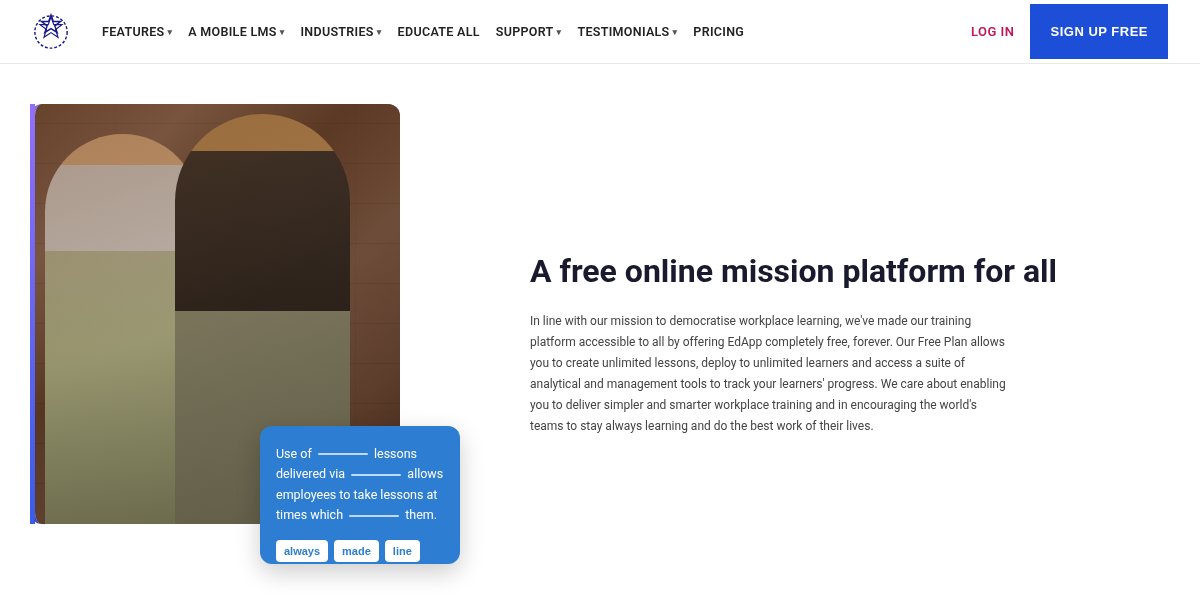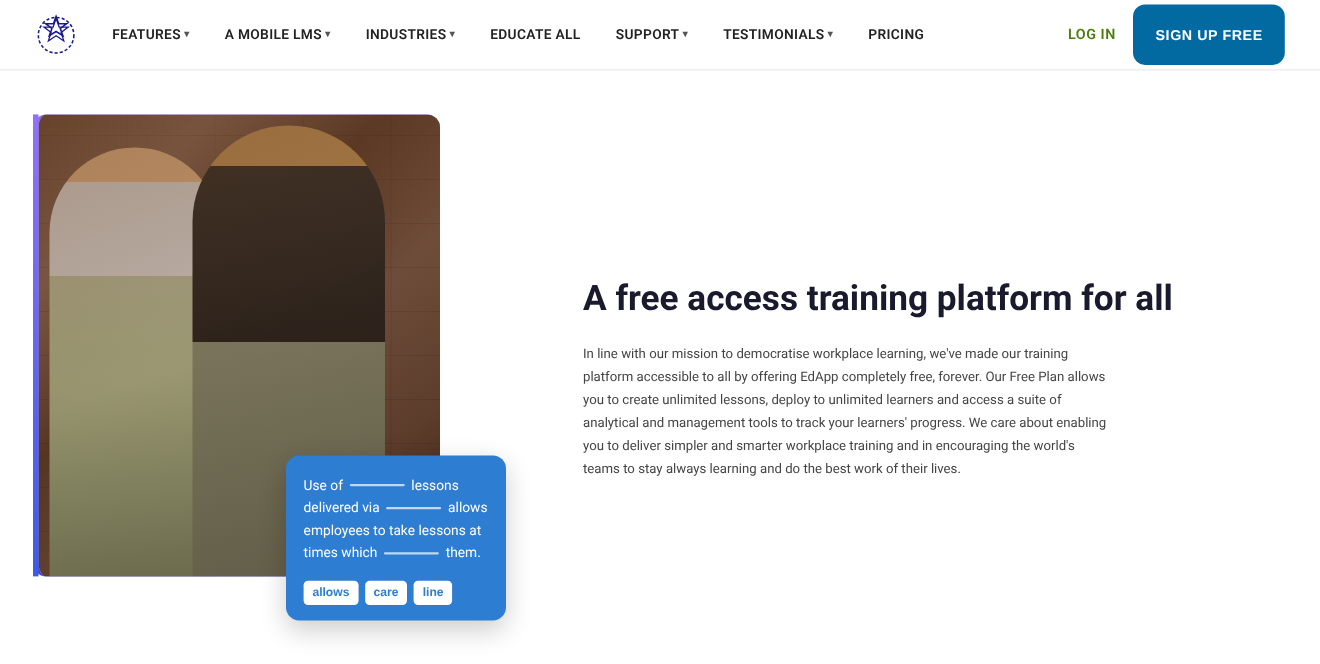--- a/index.html
+++ b/index.html
@@ -16,21 +16,21 @@
     }
     .nav-logo {
       width: 38px;
       height: 38px;
       margin-right: 24px;
       flex-shrink: 0;
     }
     .nav-links {
       display: flex;
       align-items: center;
-      gap: 16px;
+      gap: 0;
       flex: 1;
     }
     .nav-item {
       display: flex;
       align-items: center;
       gap: 3px;
       padding: 6px 8px;
       font-size: 12.5px;
       font-weight: 600;
       color: #222;
@@ -44,30 +44,30 @@
       color: #555;
     }
     .nav-actions {
       display: flex;
       align-items: center;
       gap: 16px;
     }
     .btn-login {
       font-size: 13px;
       font-weight: 600;
-      color: #4d7c0f;
+      color: #be185d;
       cursor: pointer;
       text-transform: uppercase;
       letter-spacing: 0.5px;
     }
     .btn-signup {
-      background: #0369a1;
+      background: #1d4ed8;
       color: #fff;
       border: none;
-      border-radius: 11px;
+      border-radius: 0;
       padding: 20px 20px;
       font-size: 13px;
       font-weight: 700;
       cursor: pointer;
       text-transform: uppercase;
       letter-spacing: 0.5px;
     }
 
     
     .hero {
@@ -117,21 +117,21 @@
     }
 
     
     .quiz-card {
       position: absolute;
       bottom: 20px;
       right: -10px;
       width: 200px;
       background: #2d7dd2;
       border-radius: 12px;
-      padding: 18px 16px 14px;
+      padding: 18px 16px 2px;
       box-shadow: 0 8px 24px rgba(0,0,0,0.2);
       margin-top: 26px;
     }
     .quiz-text {
       color: #fff;
       font-size: 12.5px;
       line-height: 1.65;
       margin-bottom: 14px;
     }
     .quiz-blank {
@@ -242,25 +242,25 @@
       </div>
     </div>
 
     <div class="quiz-card">
       <div class="quiz-text">
         Use of <span class="quiz-blank"></span> lessons
         delivered via <span class="quiz-blank"></span>
         allows employees to take lessons at times which <span class="quiz-blank"></span> them.
       </div>
       <div class="quiz-options">
-        <button class="quiz-option">allows</button>
-        <button class="quiz-option">care</button>
+        <button class="quiz-option">always</button>
+        <button class="quiz-option">made</button>
         <button class="quiz-option">line</button>
       </div>
     </div>
 
   </div>
 
   <div class="hero-right">
-    <h1 class="hero-title">A free access training platform for all</h1>
+    <h1 class="hero-title">A free online mission platform for all</h1>
     <p class="hero-body">In line with our mission to democratise workplace learning, we've made our training platform accessible to all by offering EdApp completely free, forever. Our Free Plan allows you to create unlimited lessons, deploy to unlimited learners and access a suite of analytical and management tools to track your learners' progress. We care about enabling you to deliver simpler and smarter workplace training and in encouraging the world's teams to stay always learning and do the best work of their lives.</p>
   </div>
 </section>
 
 </body></html>

